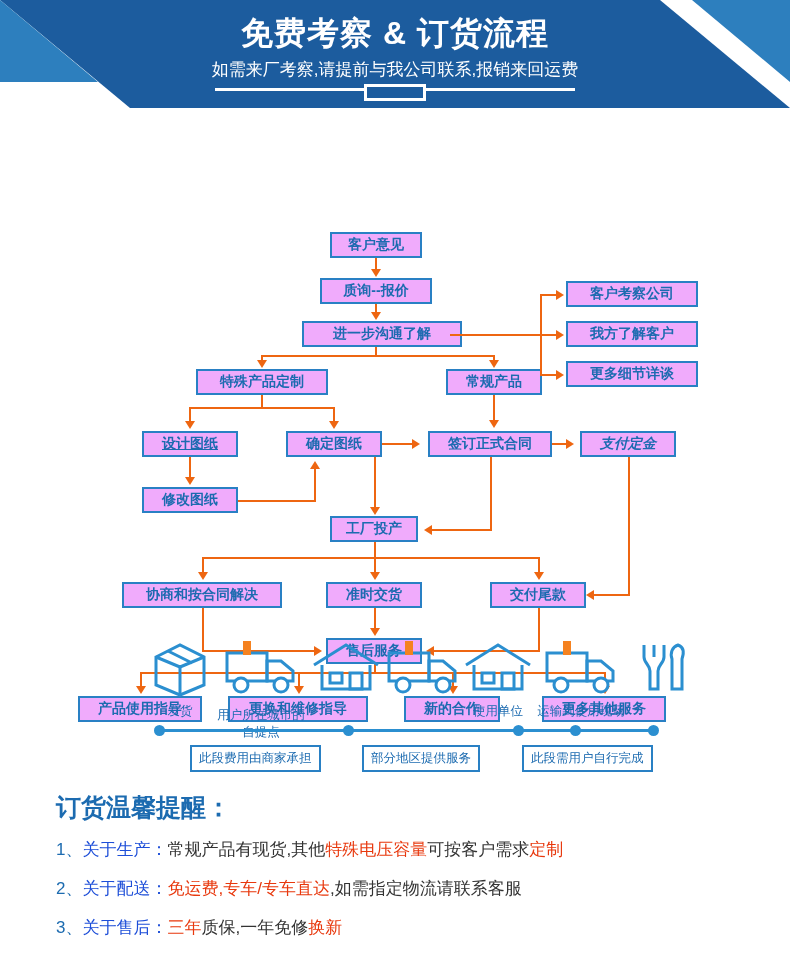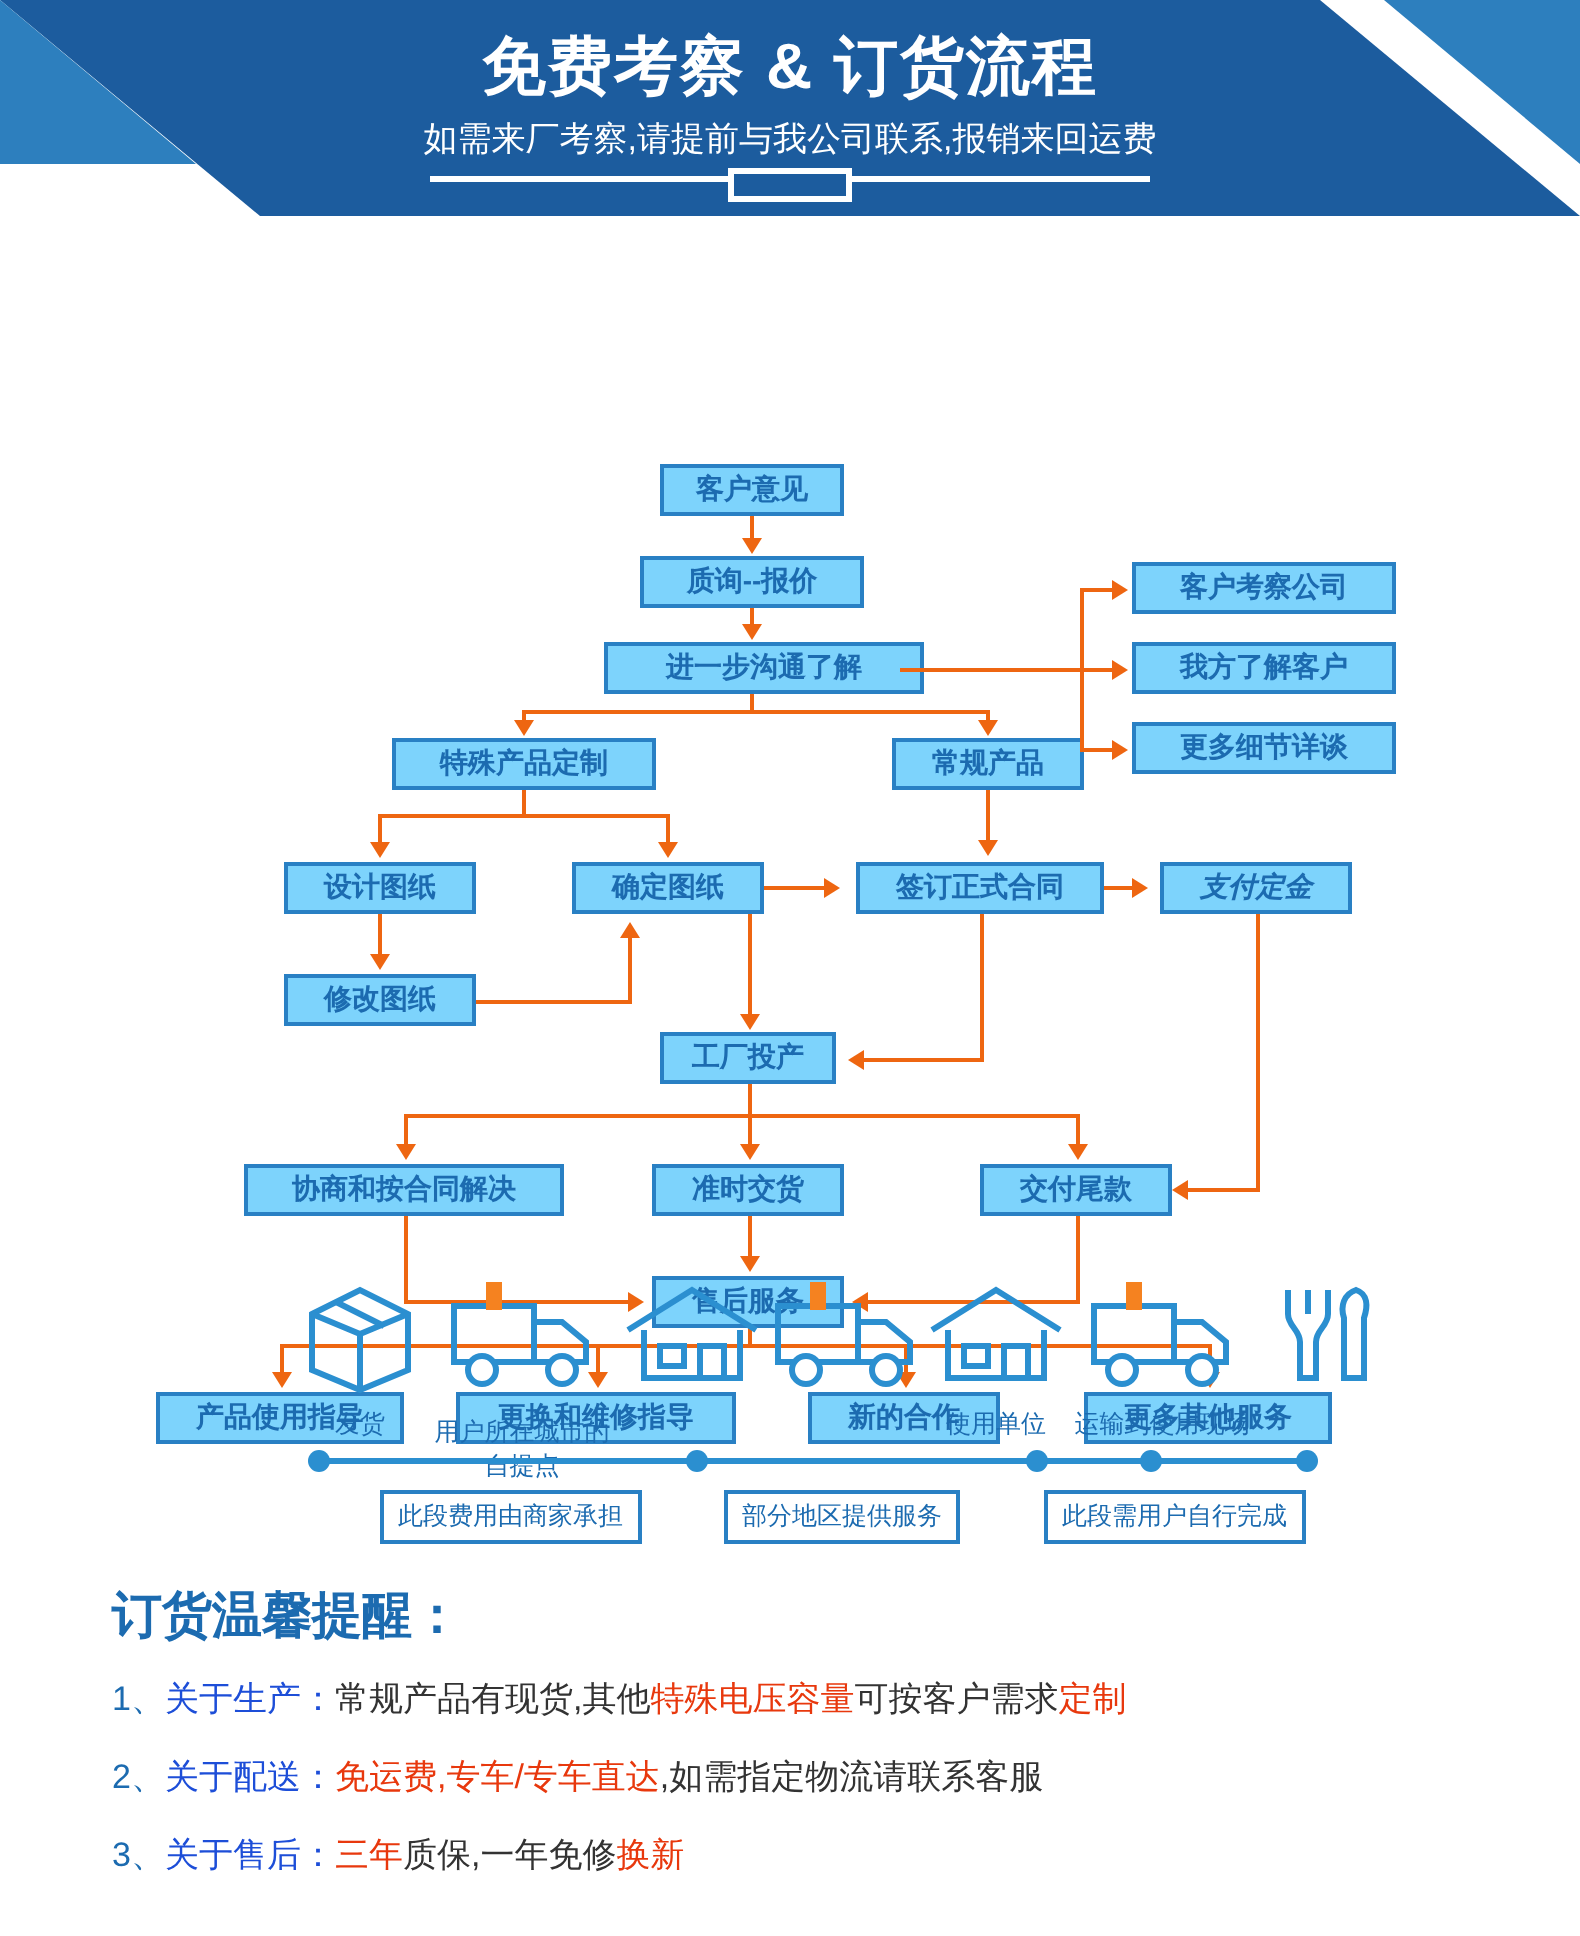--- a/index.html
+++ b/index.html
@@ -58,21 +58,21 @@
   }
 
   
   .flow {
     position: relative;
     width: 790px;
     height: 525px;
   }
   .node {
     position: absolute;
-    background: #7dd3fc;
+    background: #f0abfc;
     border: 2px solid #2980c4;
     color: #1c6bb0;
     font-size: 14px;
     font-weight: bold;
     white-space: nowrap;
     display: flex;
     align-items: center;
     justify-content: center;
     height: 26px;
     padding: 0 8px;
@@ -162,21 +162,21 @@
   </div>
 
   <div class="node" style="left:566px; top:253px; width:132px;">
     <span>更多细节详谈</span>
   </div>
 
   <div class="node" style="left:446px; top:261px; width:96px;">
     <span>常规产品</span>
   </div>
 
-  <div class="node" style="left:142px; top:323px; width:96px;">
+  <div class="node" style="left:142px; top:323px; width:96px;text-decoration:underline;">
     <span>设计图纸</span>
   </div>
 
   <div class="node" style="left:286px; top:323px; width:96px;">
     <span>确定图纸</span>
   </div>
 
   <div class="node" style="left:428px; top:323px; width:124px;">
     <span>签订正式合同</span>
   </div>

